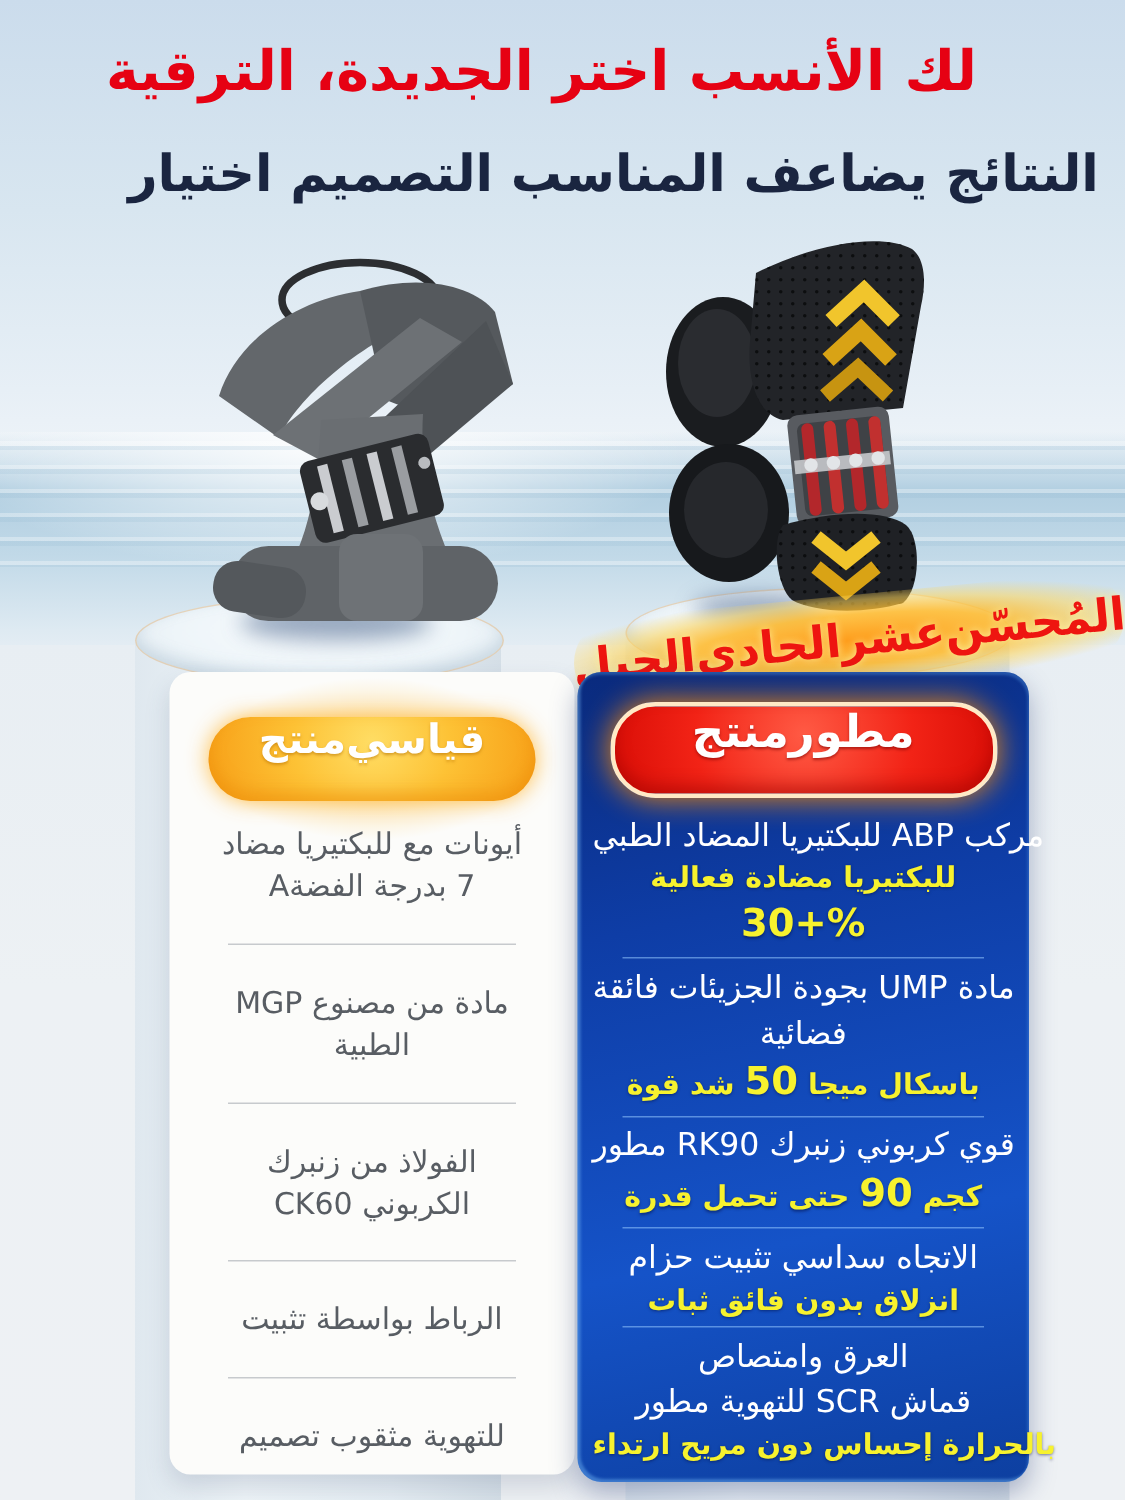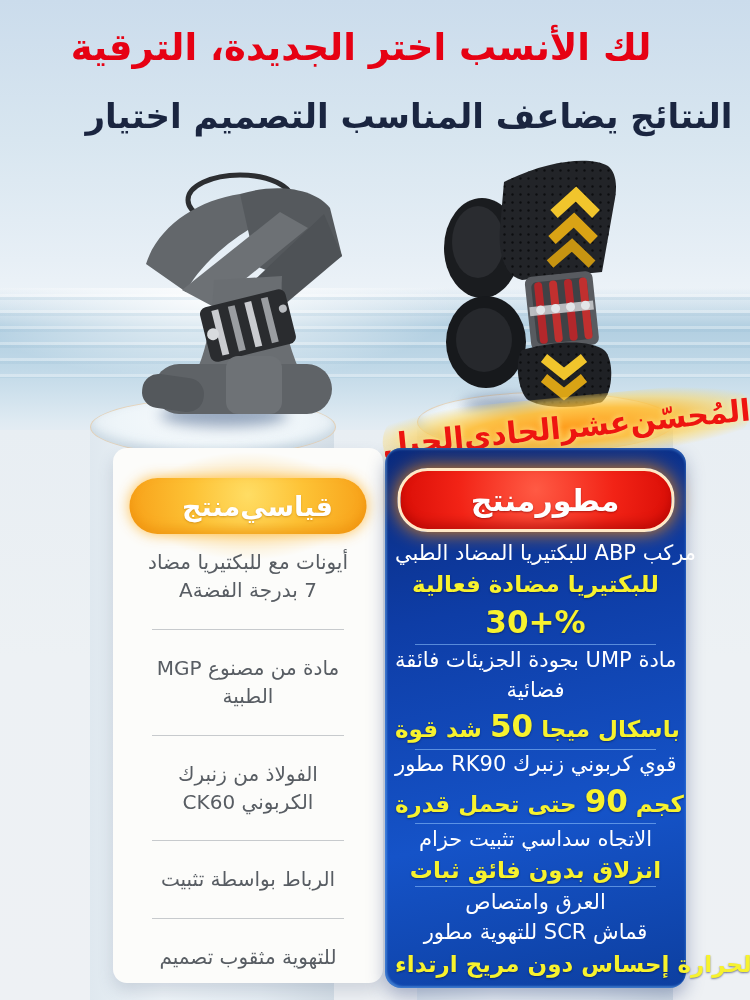--- a/index.html
+++ b/index.html
@@ -37,38 +37,38 @@
     text-shadow:0 0 6px rgba(255,240,160,.9);}
   
   .card{position:absolute;top:448px;}
   .card-standard{left:113px;width:270px;height:535px;background:#fcfcfa;border-radius:14px;
     box-shadow:0 8px 16px rgba(60,80,110,.18);}
   .card-standard::before{content:"";position:absolute;left:0;top:0;right:0;height:130px;border-radius:14px 14px 0 0;
     background:radial-gradient(ellipse 150px 75px at 50% 58px, rgba(255,186,45,.6), rgba(255,186,45,0) 72%);}
   .card-upgraded{left:385px;width:301px;height:540px;border-radius:16px;
     background:linear-gradient(168deg,#0a2a7d 0%,#0e3da6 30%,#1553c8 68%,#0d3fa0 100%);
     box-shadow:0 8px 18px rgba(30,50,110,.35), inset 2px -2px 2px rgba(130,200,255,.4), inset -1px 2px 2px rgba(90,160,235,.35);}
-  .badge{position:absolute;left:50%;transform:translateX(-50%);display:flex;align-items:center;justify-content:center;
-    border-radius:30px;font-weight:bold;color:#fff;white-space:nowrap;padding-left:19px;}
+  .badge{position:absolute;left:50%;transform:translateX(-50%);display:flex;justify-content:center;
+    border-radius:30px;font-weight:bold;color:#fff;white-space:nowrap;}
   .badge-standard{top:30px;width:218px;height:56px;font-size:27px;
     background:radial-gradient(circle at 50% 30%, #ffdd64 0%, #fdc235 45%, #f79f17 100%);
     box-shadow:0 0 14px rgba(255,180,45,.85), inset 0 -6px 10px rgba(235,140,10,.55);
     text-shadow:0 1px 2px rgba(180,110,0,.5);}
   .badge-upgraded{top:20px;width:252px;height:58px;font-size:30px;
     background:radial-gradient(circle at 50% 32%, #ff5a44 0%, #f22316 55%, #d90d06 100%);
     border:3px solid #ffe9c6;box-shadow:0 0 20px rgba(255,140,0,.95), inset 0 -6px 10px rgba(150,0,0,.45);
     text-shadow:0 1px 2px rgba(120,0,0,.55);}
   .items{position:absolute;display:flex;flex-direction:column;justify-content:space-evenly;text-align:center;}
   .card-standard .items{top:100px;bottom:12px;left:12px;right:12px;justify-content:space-between;}
   .card-upgraded .items{top:90px;bottom:8px;left:10px;right:10px;}
   .line{white-space:nowrap;}
   .card-standard .line{font-size:20px;color:#585d63;line-height:1.42;}
   .sep-l{height:1px;width:78%;margin:0 auto;background:#c7cacd;}
   .card-upgraded .line.w{font-size:21px;color:#ffffff;line-height:1.45;}
-  .card-upgraded .line.y{font-size:23px;font-weight:bold;color:#f7f22e;line-height:1.4;
+  .card-upgraded .line.y{font-size:19px;font-weight:bold;color:#f7f22e;line-height:1.4;
     text-shadow:0 1px 2px rgba(0,10,60,.5);}
   .sep-r{height:1px;width:86%;margin:0 auto;background:rgba(150,200,255,.55);}
   .y bdi.num{font-size:1.35em;font-weight:bold;}
 </style>
 </head>
 <body>
 
 <div class="stage">
 
   <div class="water-band"></div>

